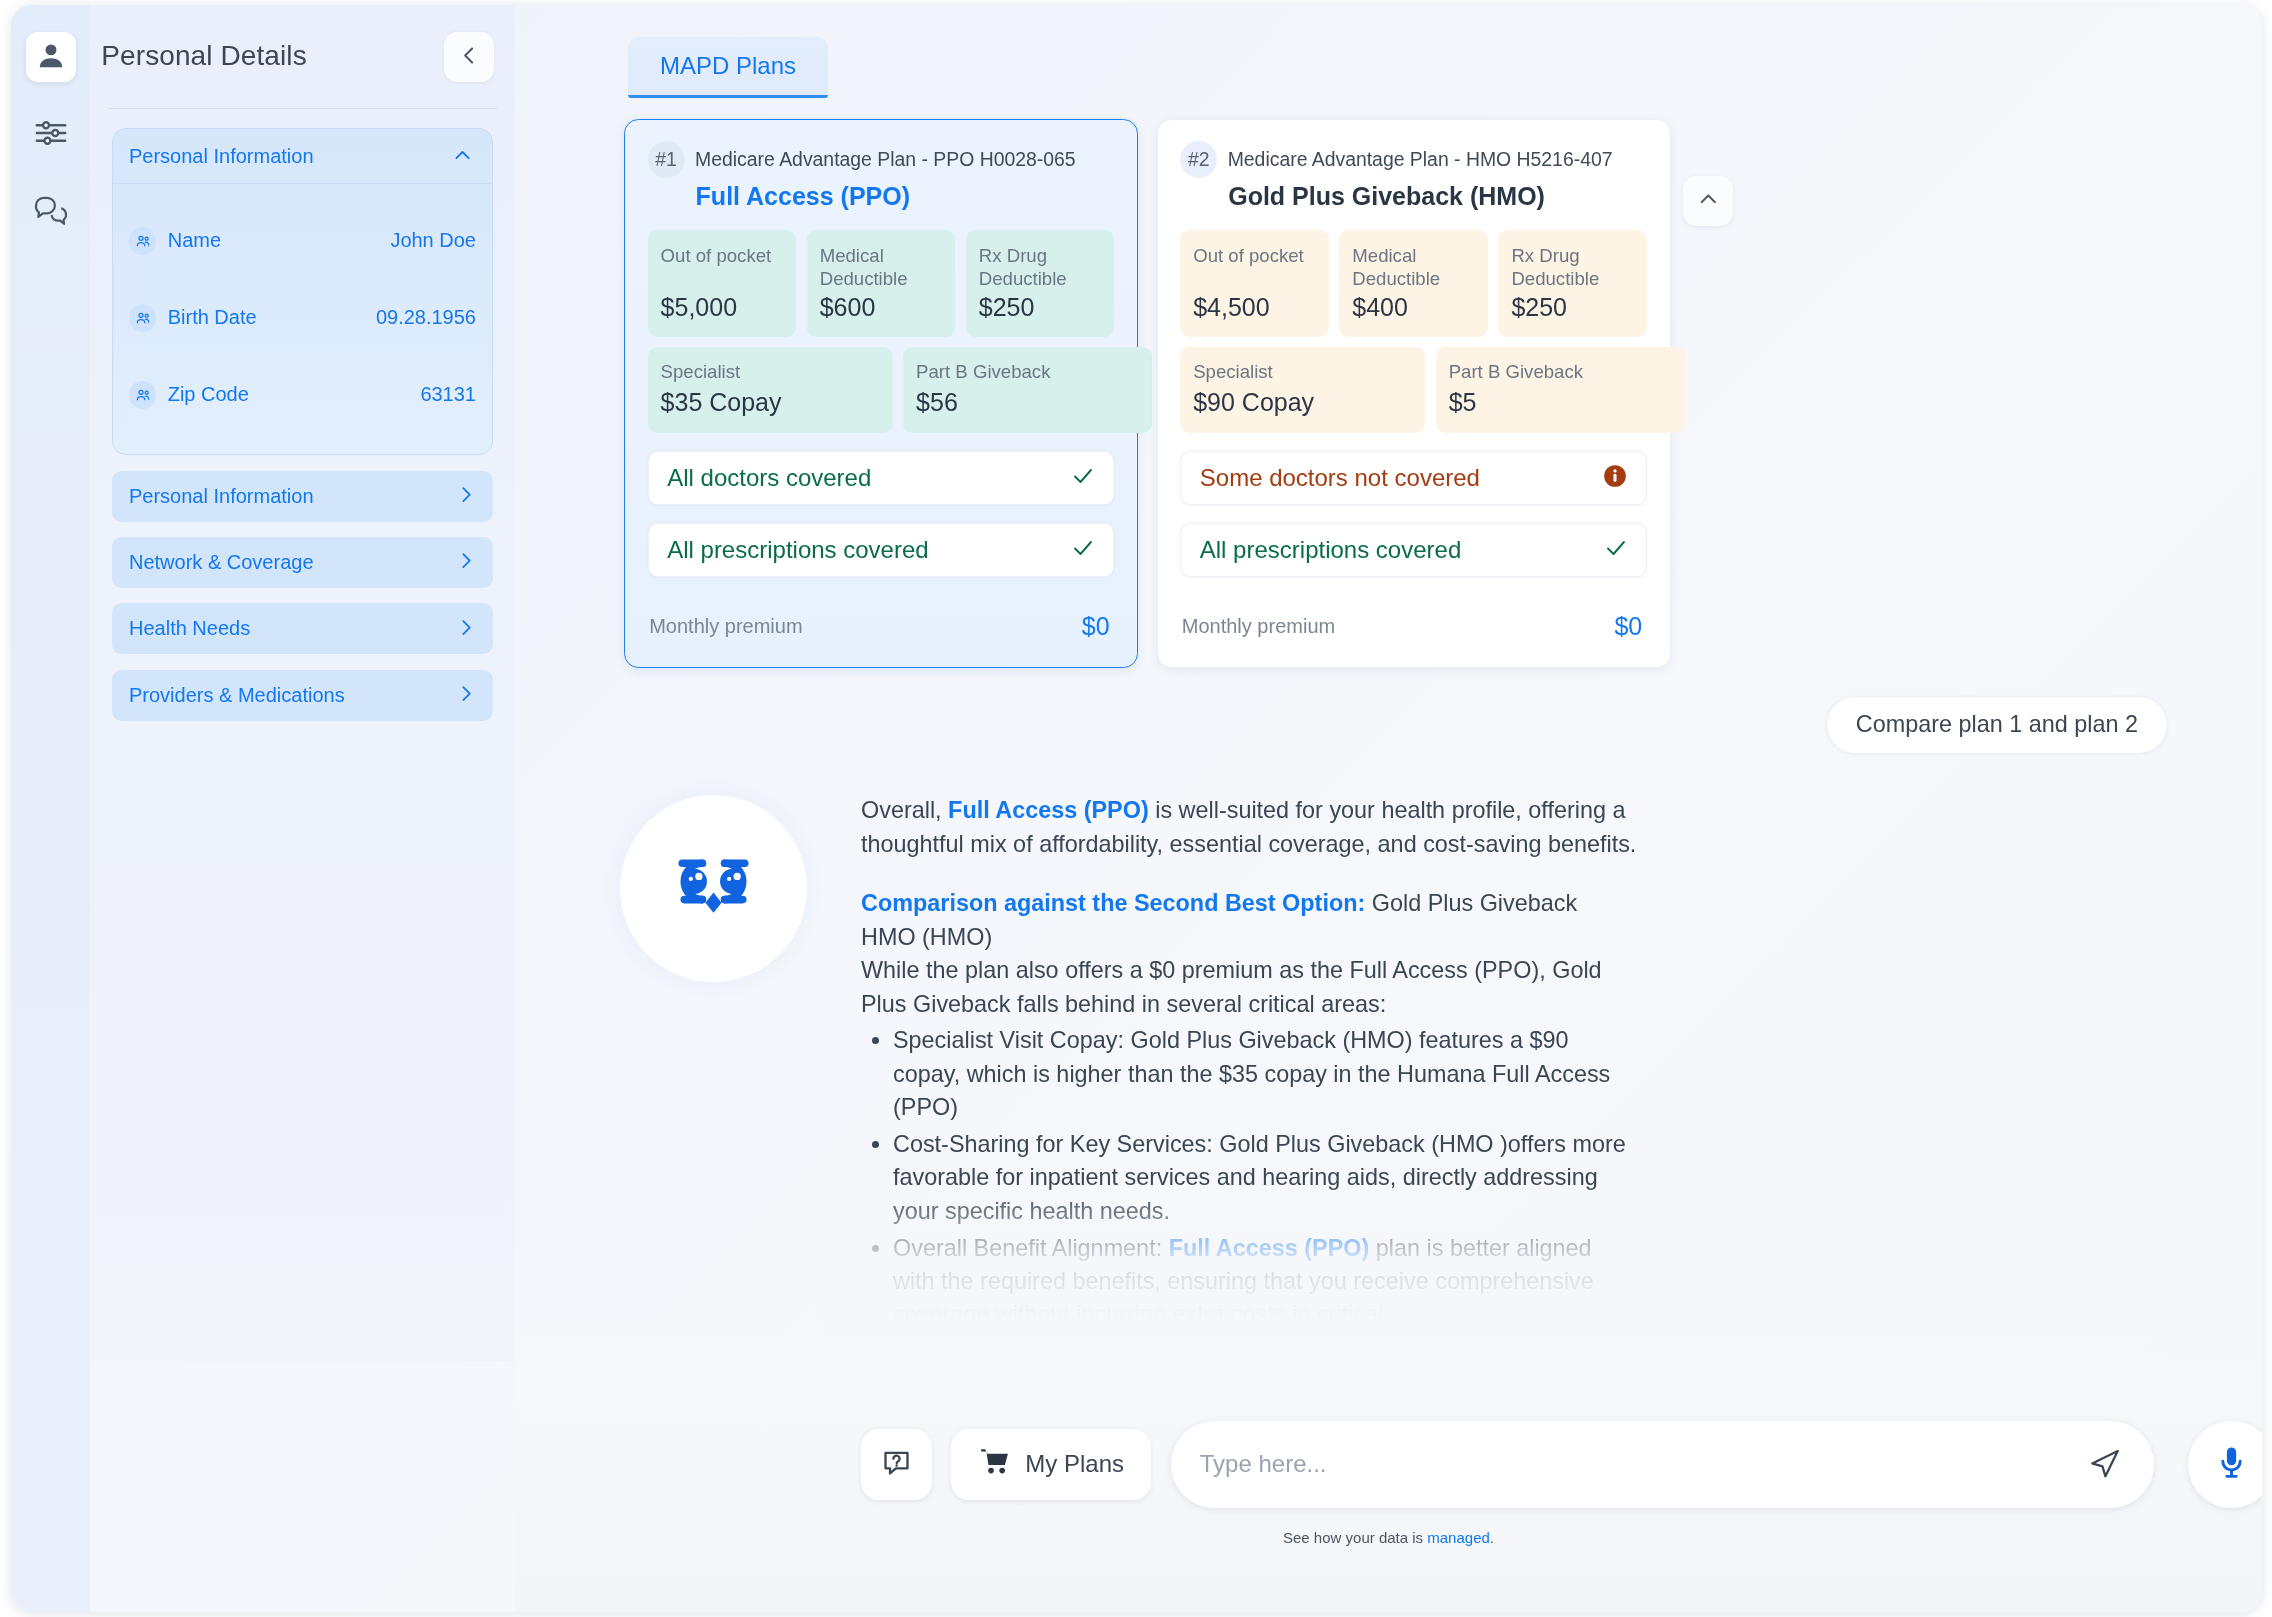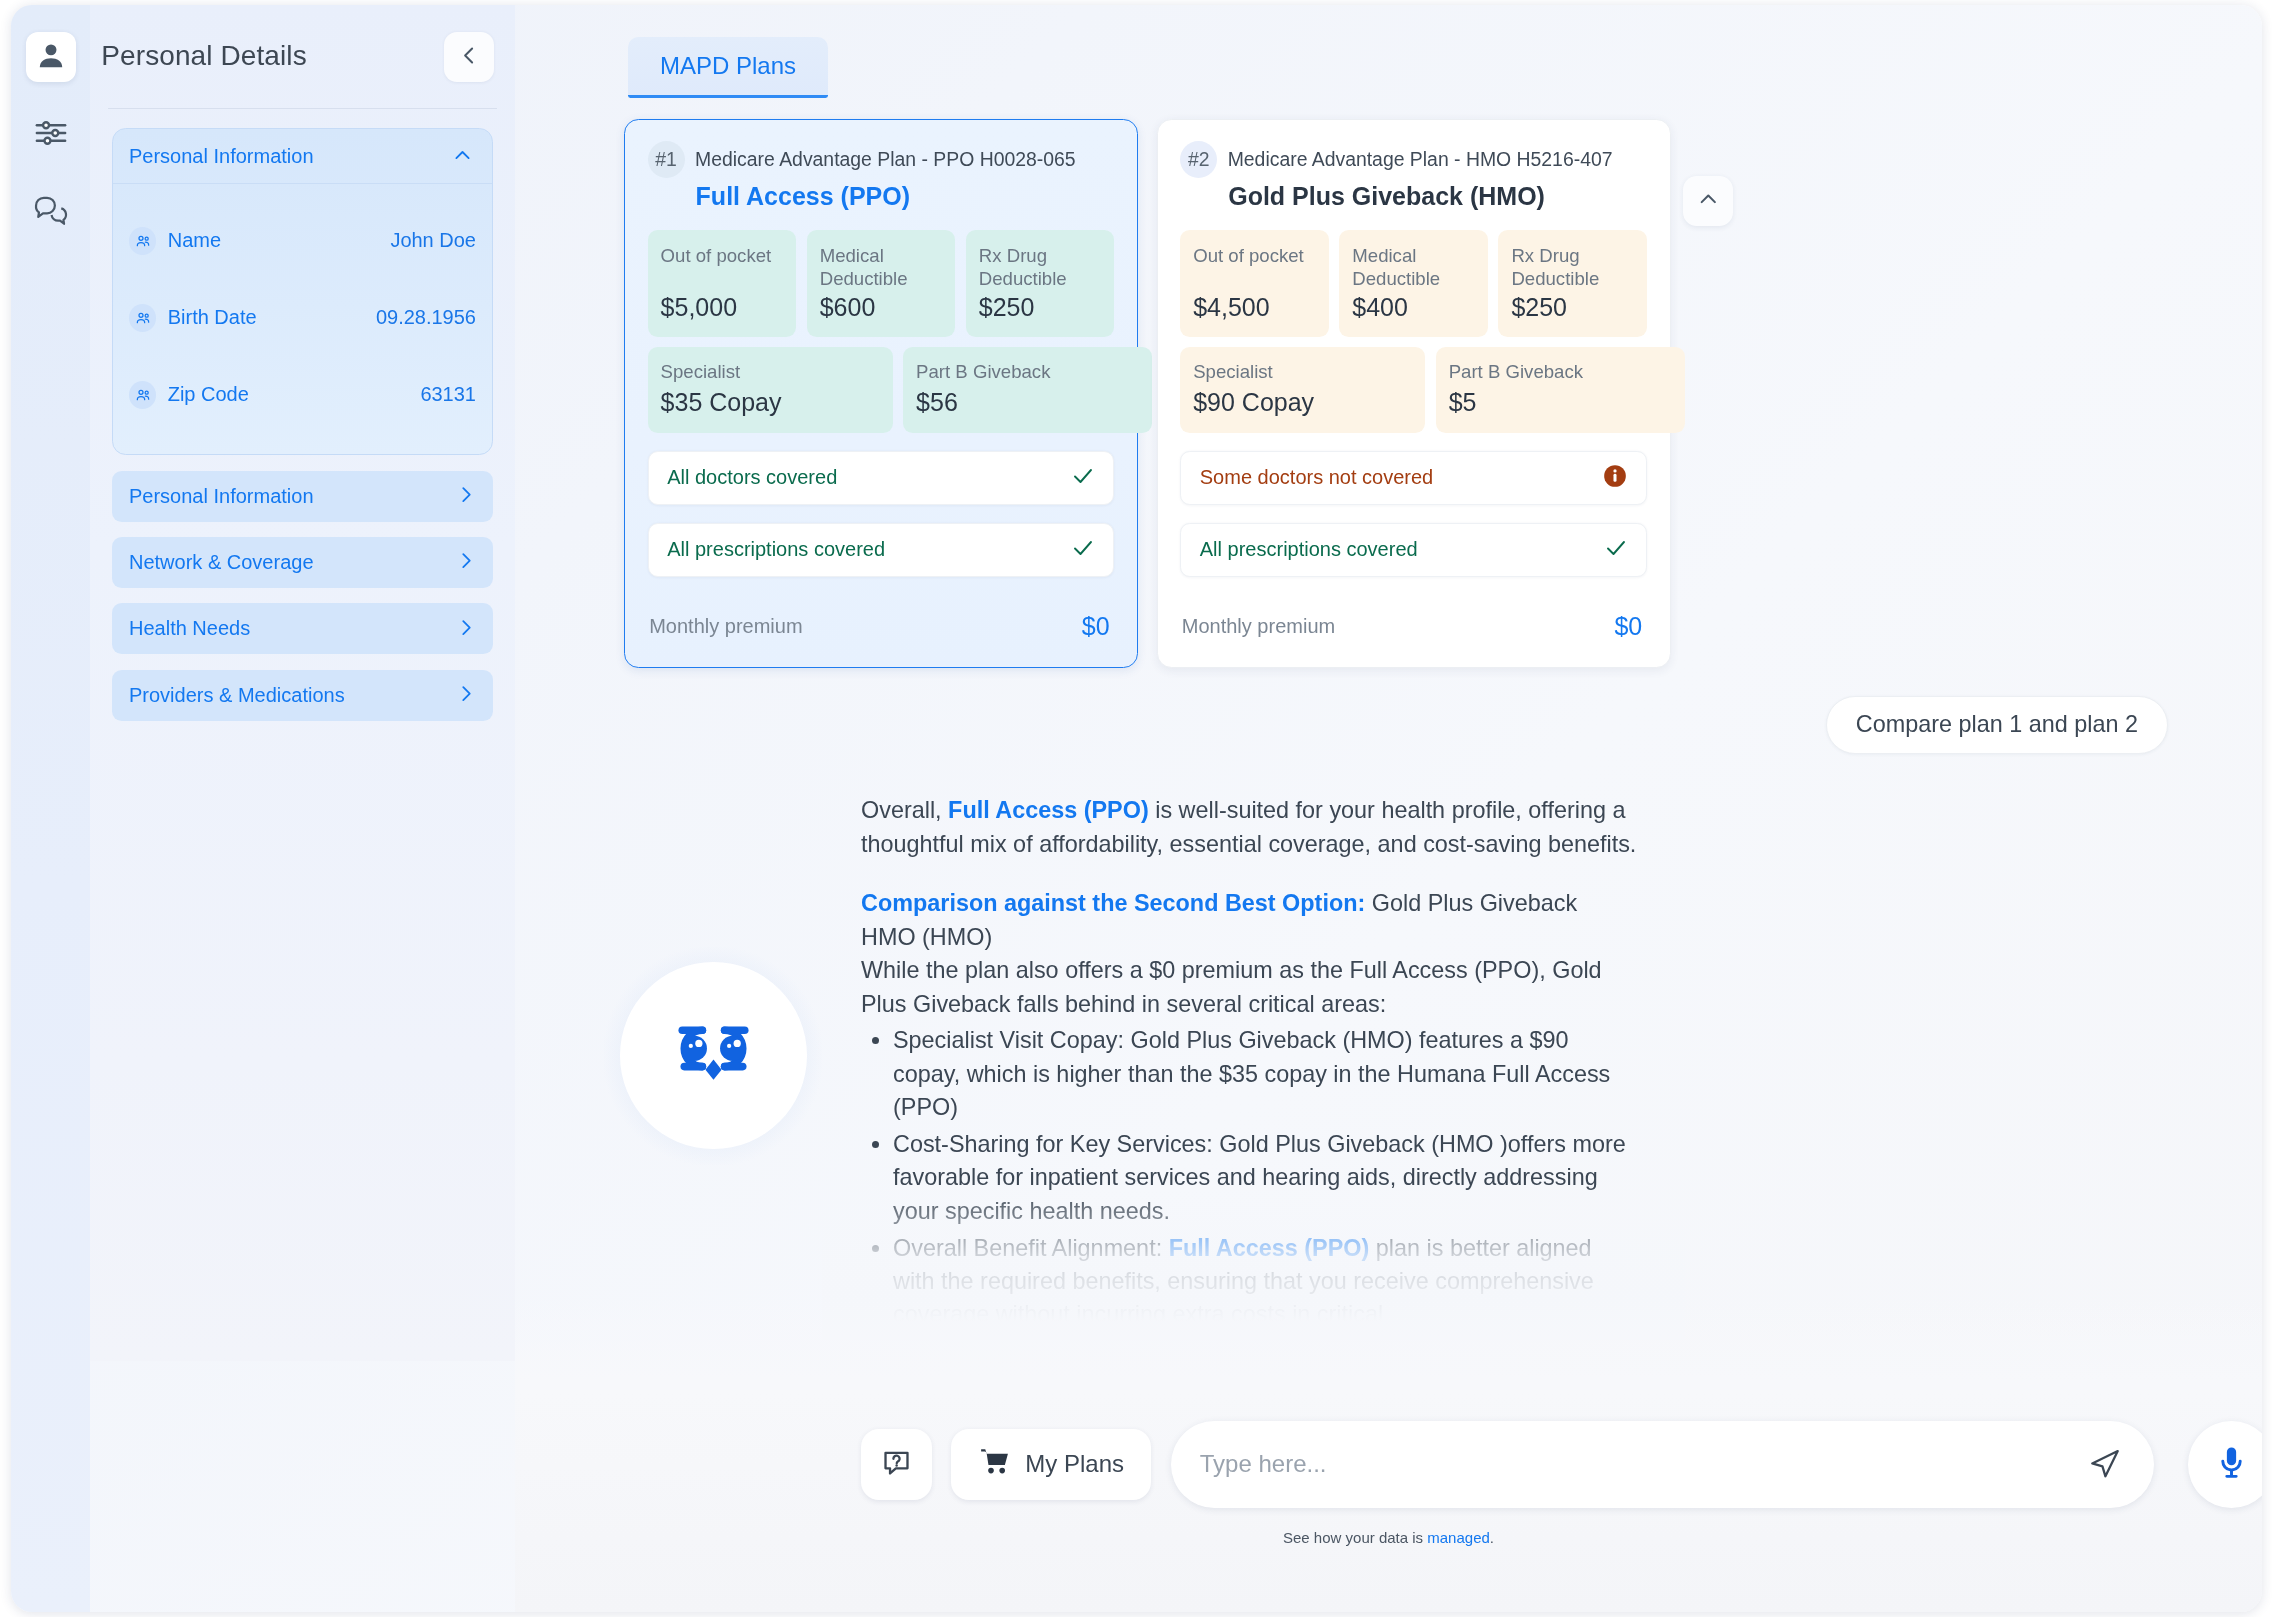--- a/index.html
+++ b/index.html
@@ -166,21 +166,21 @@
   .stat-grid.two .stat:first-child { flex: 0 0 245px; }
   .stat-grid.two .stat:last-child  { flex: 0 0 249px; }
 
   .cover-row {
     margin-top: 18px; background: #ffffff;
     border: 0.8px solid #eef1f5; border-radius: 9.7px;
     height: 54px; display: flex; align-items: center;
     padding: 0 18px 0 18.6px;
     box-shadow: 0 0.8px 2.4px rgba(40,60,100,.05);
   }
-  .cover-row .txt { font-size: 20px; }
+  .cover-row .txt { font-size: 24px; }
   .cover-row.ok .txt { color: #0a6b4d; }
   .cover-row.warn .txt { color: #a33d11; }
   .cover-row .mark { margin-left: auto; }
 
   .premium {
     margin-top: 27.4px; display: flex; align-items: center;
     padding: 0 4.8px 0 1.6px; height: 44px;
   }
   .premium .lbl { font-size: 20px; color: #7b8693; }
   .premium .amt { margin-left: auto; font-size: 25px; color: #1378f0; }
@@ -197,21 +197,21 @@
   
   .chip-row { display: flex; justify-content: flex-end; padding: 27.4px 94px 0 0; }
   .chip {
     background: #ffffff; border: 0.8px solid #eceff3;
     border-radius: 29px; padding: 14.5px 29px;
     font-size: 23.4px; color: #3b4653; cursor: pointer;
     box-shadow: 0 0.8px 3.2px rgba(40,60,100,.06);
   }
 
   
-  .answer { display: flex; padding: 26px 0 0 89px; position: relative; align-items: center; }
+  .answer { display: flex; padding: 26px 0 0 89px; position: relative; }
   .owl-halo {
     width: 218px; height: 218px; flex: none;
     display: flex; align-items: center; justify-content: center;
     background: radial-gradient(circle, rgba(214,226,246,.85) 0%, rgba(225,234,249,.55) 52%, rgba(240,243,250,0) 72%);
   }
   .owl {
     width: 187px; height: 187px; border-radius: 50%;
     background: #ffffff;
     display: flex; align-items: center; justify-content: center;
   }

